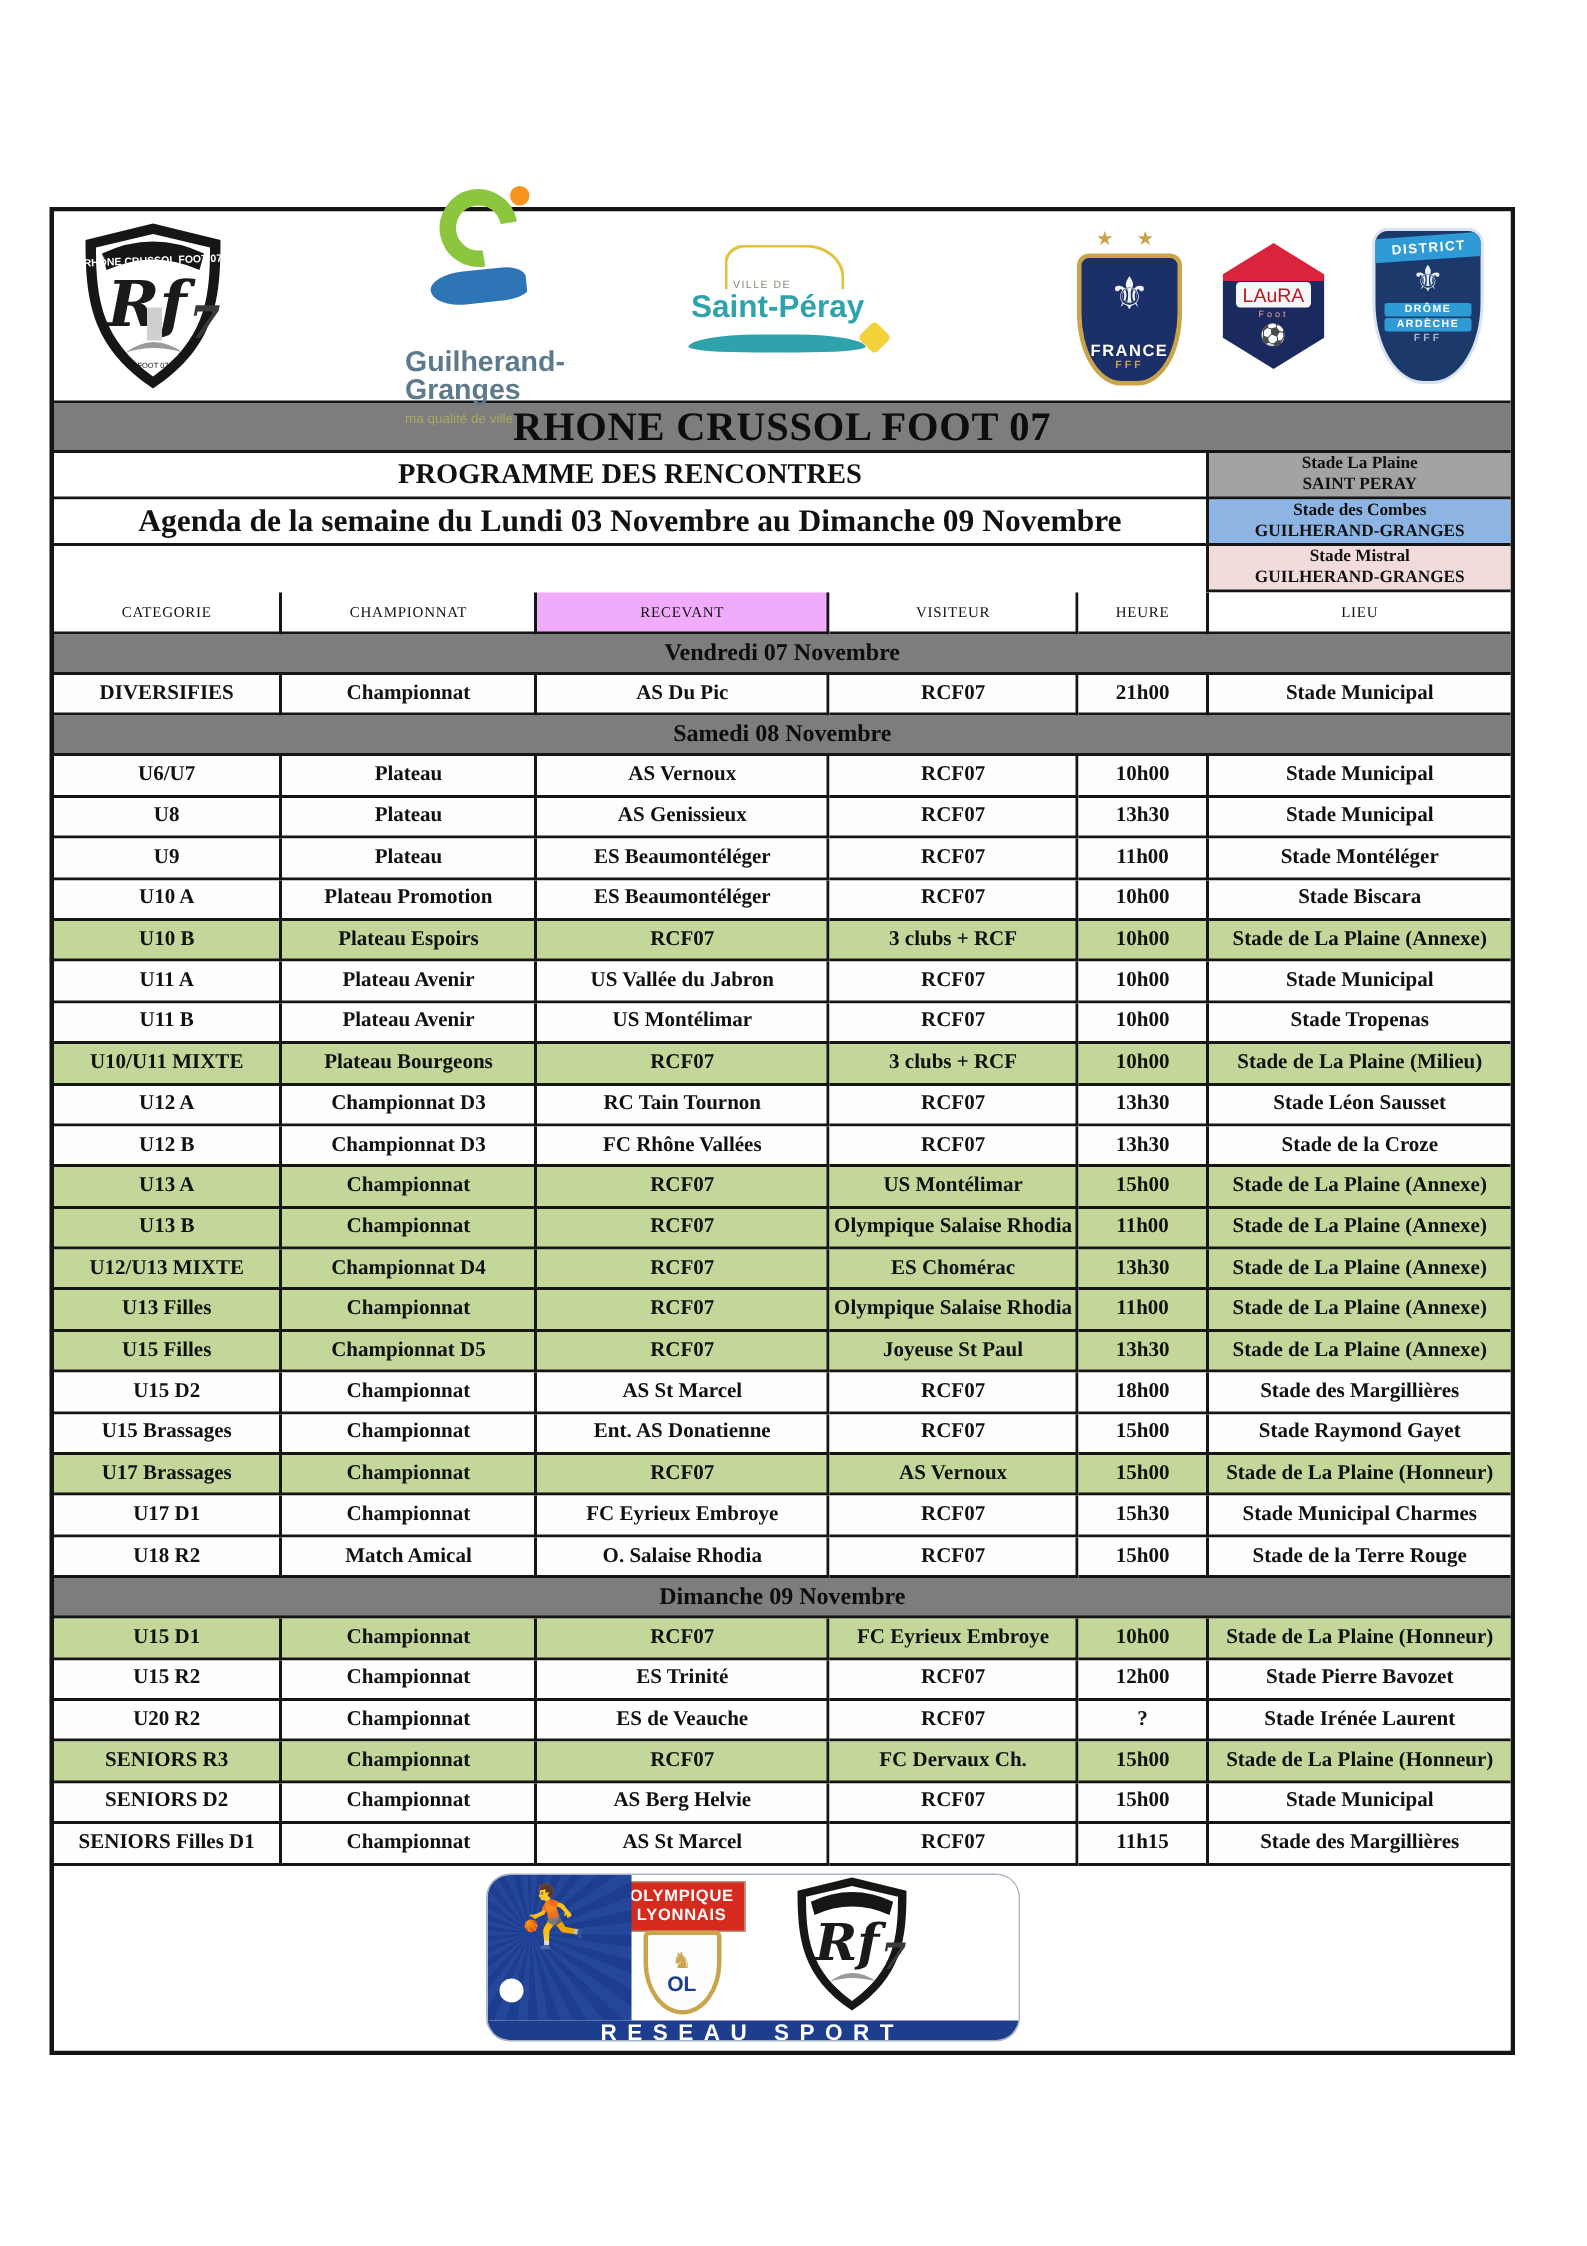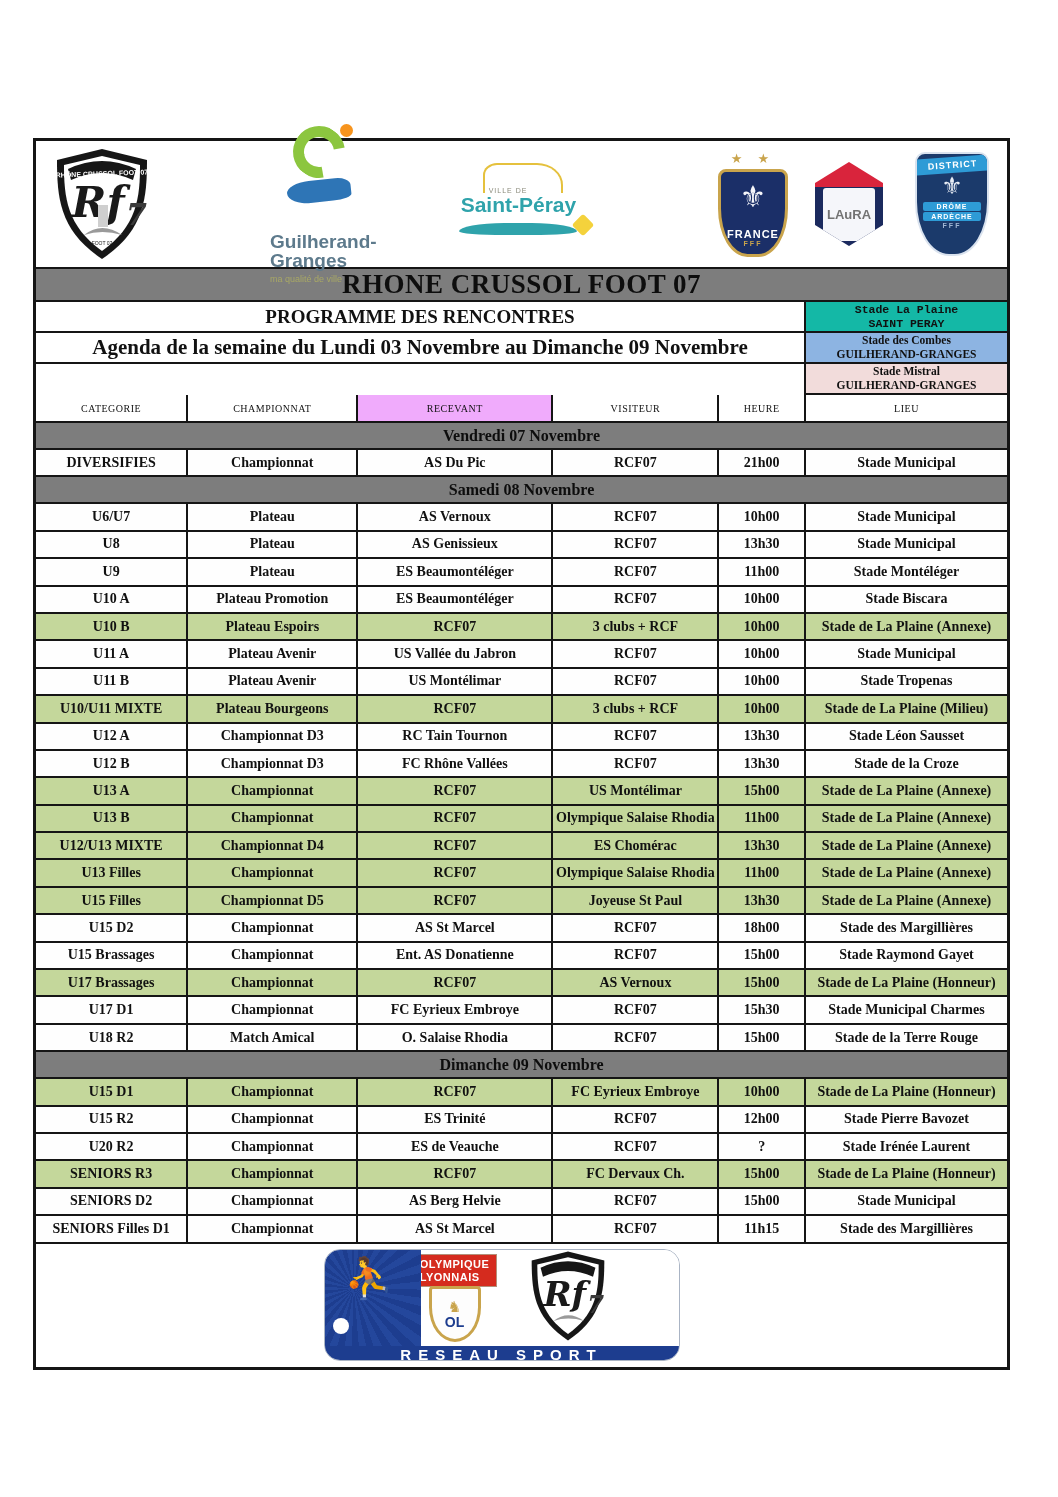--- a/index.html
+++ b/index.html
@@ -41,21 +41,21 @@
   .fff-shield { position:relative; width:70px; height:88px; margin:0 auto; background:#1b2f68; border:3px solid #c9a44c;
                 border-radius:8px 8px 42% 42%/8px 8px 55% 55%; display:flex; flex-direction:column; align-items:center; justify-content:flex-end; padding-bottom:7px; }
   .fff-coq { position:absolute; top:10px; left:50%; transform:translateX(-50%); color:#f5f6fa; font-size:30px; line-height:1; font-family:"DejaVu Sans", sans-serif; }
   .fff-name { font-family:"Liberation Sans", sans-serif; font-weight:bold; color:#fff; font-size:11px; letter-spacing:1px; }
   .fff-sub { font-family:"Liberation Sans", sans-serif; font-weight:bold; color:#c9a44c; font-size:7px; letter-spacing:2px; }
 
   
   .laura { position:relative; width:68px; height:84px; margin-left:24px; }
   .laura-hex { width:68px; height:84px; background:linear-gradient(180deg,#d9243c 0 30%,#1b2a5e 30% 100%);
                clip-path:polygon(50% 0,100% 25%,100% 75%,50% 100%,0 75%,0 25%); display:flex; flex-direction:column; align-items:center; }
-  .laura-box { margin-top:26px; background:#f5f6fa; border-radius:3px; padding:19px 4px; font-family:"Liberation Sans", sans-serif; font-weight:bold; font-size:13px; color:#737373; }
+  .laura-box { margin-top:26px; background:#f5f6fa; border-radius:3px; padding:1px 4px; font-family:"Liberation Sans", sans-serif; font-weight:normal; font-size:13px; color:#b91c1c; }
   .laura-foot { font-family:"Liberation Sans", sans-serif; font-size:6px; letter-spacing:2px; color:#e8a0a8; margin-top:2px; }
   .laura-player { color:#fff; font-size:14px; margin-top:2px; font-family:"DejaVu Sans", sans-serif; }
 
   
   .district { position:relative; width:74px; height:104px; margin-left:32px; }
   .dist-shield { width:74px; height:104px; background:#1b3a6b; border:2px solid #d9e2ee;
                  border-radius:10px 10px 46% 46%/10px 10px 52% 52%; overflow:hidden; display:flex; flex-direction:column; align-items:center; }
   .dist-banner { width:110%; background:#2e9bd6; color:#fff; font-family:"Liberation Sans", sans-serif; font-weight:bold; font-size:9px; letter-spacing:1px; text-align:center; padding:3px 0; transform:rotate(-4deg); margin-top:3px; }
   .dist-bird { color:#e8edf5; font-size:24px; line-height:1.15; font-family:"DejaVu Sans", sans-serif; }
   .dist-strip { width:84%; background:#2e9bd6; color:#fff; font-family:"Liberation Sans", sans-serif; font-weight:bold; font-size:7px; letter-spacing:1px; text-align:center; padding:1px 0; margin-top:1px; border-radius:2px; }
@@ -90,21 +90,21 @@
   
   .footer { height:123px; display:flex; align-items:center; justify-content:center; background:#fff; }
   .badge { width:356px; height:112px; border:1px solid #aab4c4; border-radius:16px; overflow:hidden; display:flex; flex-direction:column;
            font-family:"Liberation Sans", sans-serif; margin-right:40px; }
   .badge-main { flex:1; display:flex; align-items:center; background:#fff; }
   .badge-left { width:96px; height:100%; background:repeating-conic-gradient(from 0deg at 30% 40%, #24479c 0 7deg, #1d3d8f 7deg 14deg);
                 position:relative; }
   .player { position:absolute; left:20px; top:8px; color:#fff; font-size:40px; line-height:1; font-family:"DejaVu Sans", sans-serif; }
   .ball { position:absolute; left:8px; bottom:12px; width:16px; height:16px; background:#fff; border-radius:50%; }
   .badge-mid { width:120px; display:flex; flex-direction:column; align-items:center; margin-left:-26px; }
-  .ol-red { background:#d52b1e; color:#fff; font-weight:bold; font-size:11px; line-height:1.15; letter-spacing:.5px; padding:3px 7px; text-align:left; border:1px solid #b3907a; }
+  .ol-red { background:#d52b1e; color:#fff; font-weight:bold; font-size:11px; line-height:1.15; letter-spacing:.5px; padding:3px 7px; text-align:center; border:1px solid #b3907a; }
   .ol-shield { width:52px; height:56px; margin-top:-1px; background:#fdfdfd; border:3px solid #c9a44c;
                border-radius:4px 4px 50% 50%/4px 4px 62% 62%; display:flex; flex-direction:column; align-items:center; justify-content:center; }
   .ol-lion { color:#c9a44c; font-size:15px; line-height:1; font-family:"DejaVu Sans", sans-serif; }
   .ol-letters { color:#1d3d8f; font-weight:bold; font-size:14px; line-height:1; }
   .mini-rcf { margin-left:14px; }
   .badge-band { height:30px; background:#1d3d8f; display:flex; align-items:center; justify-content:center;
                 color:#fff; font-weight:bold; font-size:15px; letter-spacing:7px; }
 </style>
 </head>
 <body>
@@ -180,21 +180,21 @@
     </div>
 
     <div class="titlebar">RHONE CRUSSOL FOOT 07</div>
 
     <div class="subwrap">
       <div class="subcol">
         <div class="subrow r1">PROGRAMME DES RENCONTRES</div>
         <div class="subrow r2">Agenda de la semaine du Lundi 03 Novembre au Dimanche 09 Novembre</div>
       </div>
       <div class="legendcol" id="legend">
-          <div class="legend-band" style="background: #14b8a6; font-family: Liberation Mono, monospace;">
+          <div class="legend-band" style="background: #a3a3a3;">
             <span>Stade La Plaine</span>
             <span>SAINT PERAY</span>
           </div>
           <div class="legend-band" style="background: rgb(141, 180, 226);">
             <span>Stade des Combes</span>
             <span>GUILHERAND-GRANGES</span>
           </div>
           <div class="legend-band" style="background: rgb(242, 220, 219);">
             <span>Stade Mistral</span>
             <span>GUILHERAND-GRANGES</span>

